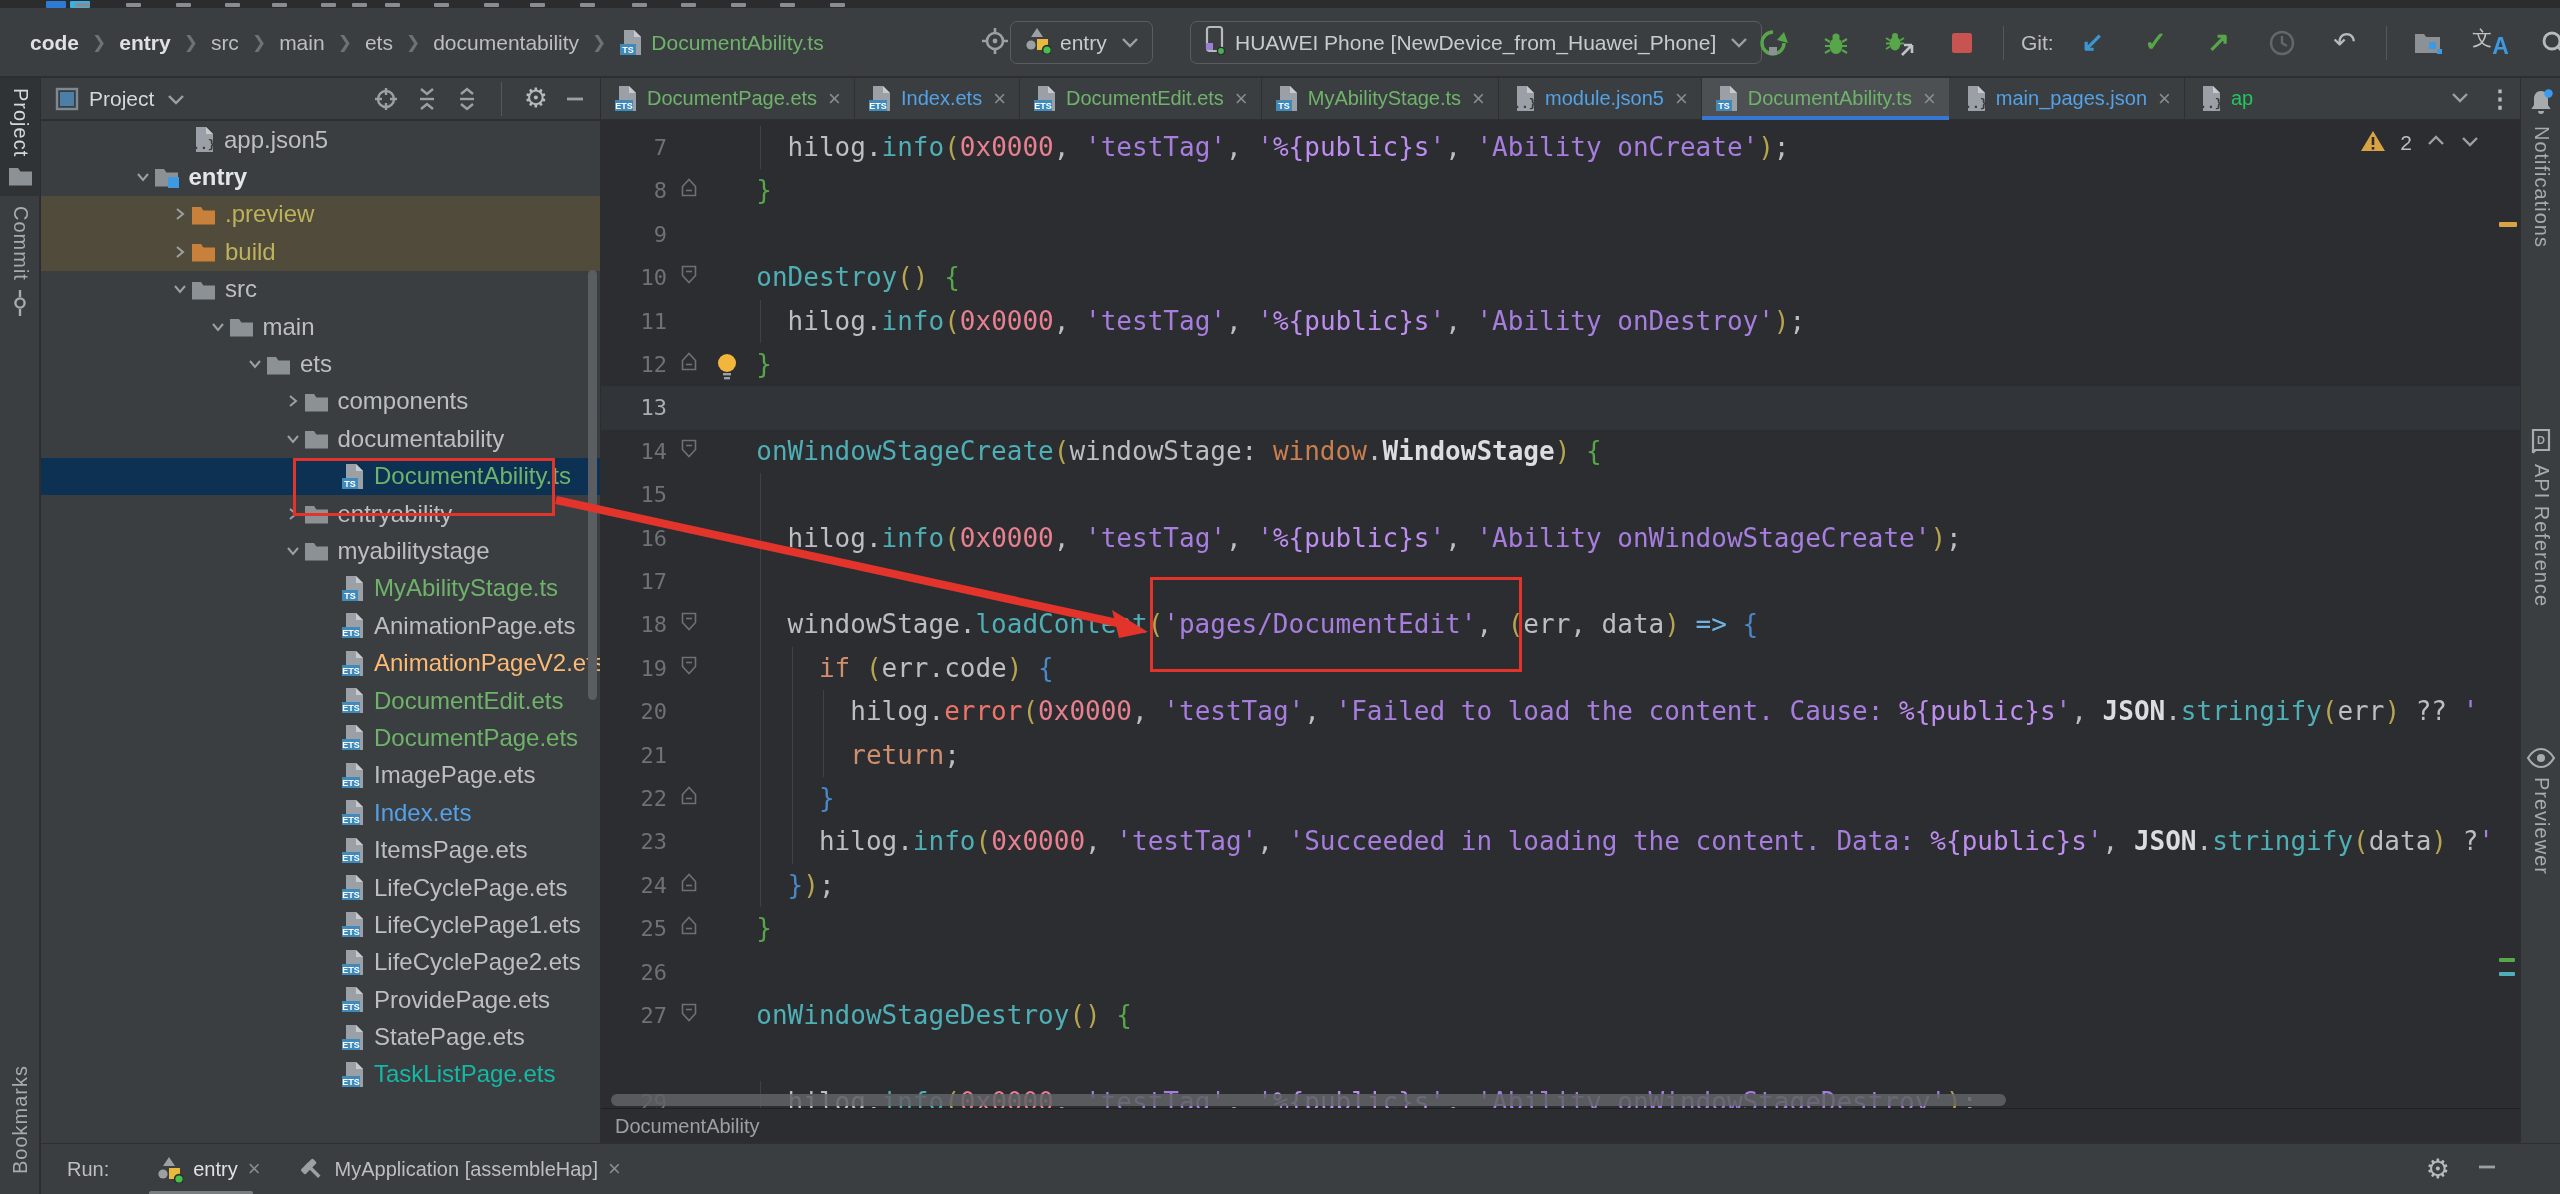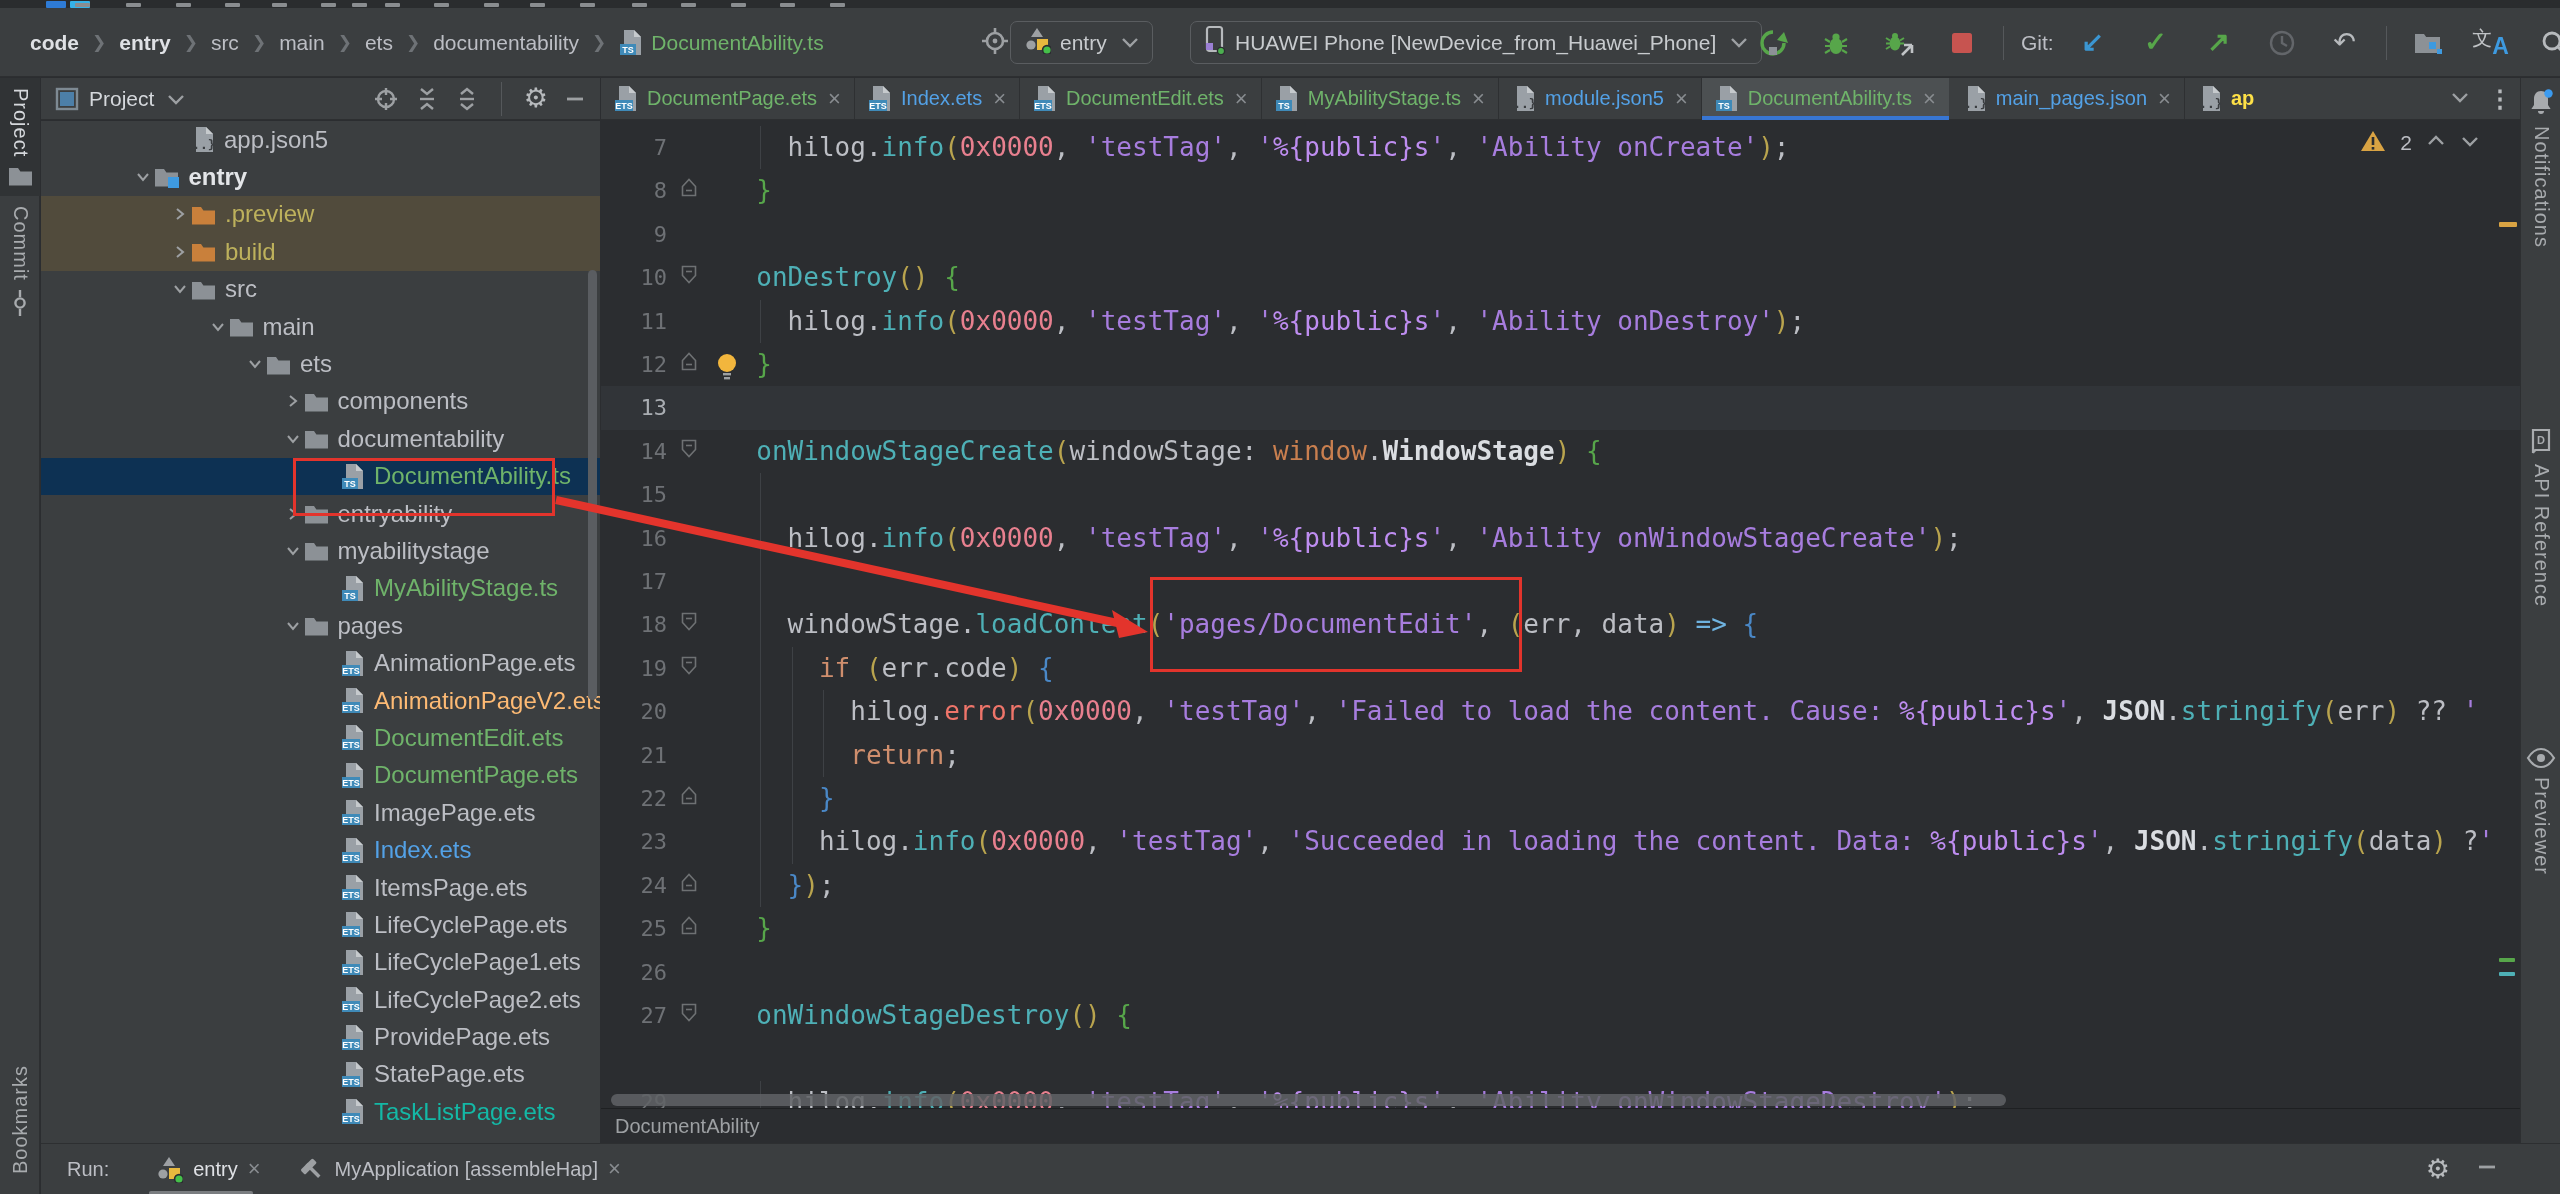--- a/index.html
+++ b/index.html
@@ -515,33 +515,20 @@
         <span class="ticon">
           <svg width="24" height="27">
             <path d="M5 1h10l7 7v18H5z" fill="#9AA0A6"></path>
             <path d="M15 1l7 7h-7z" fill="#C6CACD"></path>
             <rect x="1" y="15" width="16" height="11" fill="#3F8AB8"></rect>
             <text x="9" y="24" font-size="9" font-weight="bold" fill="#fff" text-anchor="middle" font-family="Liberation Sans,sans-serif">TS</text>
           </svg>
         </span>
         <span class="tlabel" style="color: rgb(111, 179, 106);">MyAbilityStage.ts</span>
       </div>
-      <div class="trow" style="padding-left: 240.5px;">
-        <span class="chevbox">
-          <svg width="16" height="16">
-            <path d="M3 5l5 6 5-6" stroke="#9DA0A3" stroke-width="2" fill="none"></path>
-          </svg>
-        </span>
-        <span class="ticon">
-          <svg width="25" height="21">
-            <path d="M1 3h9l2.4 3.4H24v14H1z" fill="#8C9196"></path>
-          </svg>
-        </span>
-        <span class="tlabel" style="color: rgb(188, 190, 196);">pages</span>
-      </div>
       <div class="trow" style="padding-left: 278px;">
         <span class="chevbox"></span>
         <span class="ticon">
           <svg width="24" height="27">
             <path d="M5 1h10l7 7v18H5z" fill="#9AA0A6"></path>
             <path d="M15 1l7 7h-7z" fill="#C6CACD"></path>
             <rect x="1" y="15" width="18" height="11" fill="#3F8AB8"></rect>
             <text x="10" y="24" font-size="9" font-weight="bold" fill="#fff" text-anchor="middle" font-family="Liberation Sans,sans-serif">ETS</text>
           </svg>
         </span>
@@ -778,21 +765,21 @@
         <span class="x">×</span>
       </div>
       <div class="tab trunc">
         <span style="display: flex; align-items: center;">
           <svg width="24" height="27">
             <path d="M5 1h10l7 7v18H5z" fill="#9AA0A6"></path>
             <path d="M15 1l7 7h-7z" fill="#C6CACD"></path>
             <text x="9" y="23" font-size="13" font-weight="bold" fill="#3A3D40" text-anchor="middle" font-family="DejaVu Sans Mono,monospace">{..}</text>
           </svg>
         </span>
-        <span style="color: #fde047; font-weight: bold;">ap</span>
+        <span style="color: #22c55e;">ap</span>
       </div>
       <div class="tab-controls">
         <span><svg width="20" height="16">
             <path d="M3 5l7 7 7-7" stroke="#9DA0A3" stroke-width="2.4" fill="none"></path>
           </svg></span>
         <span><span style="color:#B7BABD;font-size:24px;font-weight:bold;letter-spacing:0;">⋮</span></span>
       </div>
     </div>
 
   <div class="editor" id="editor">

